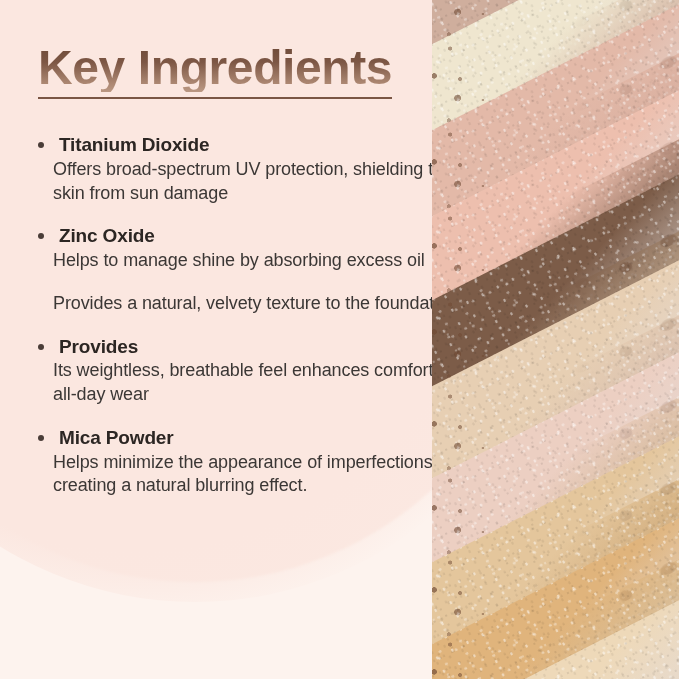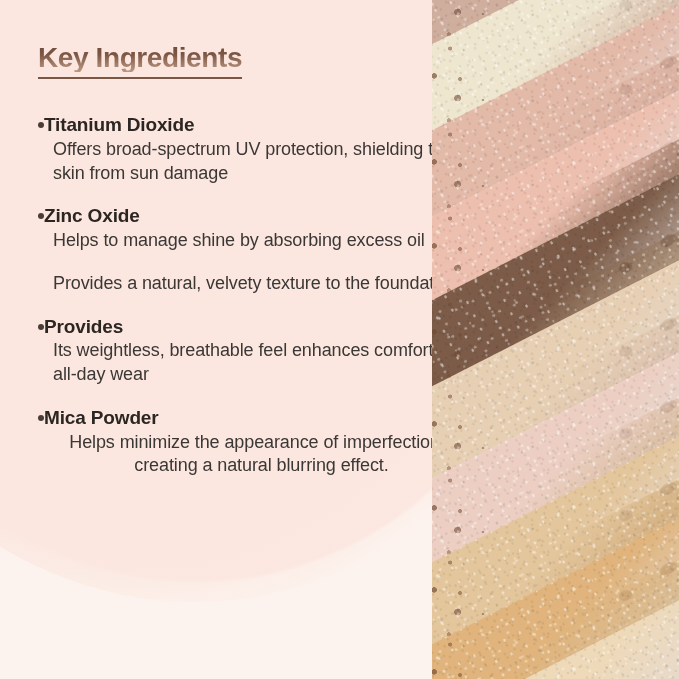--- a/index.html
+++ b/index.html
@@ -169,21 +169,21 @@
     height:679px;
     padding:44px 0 0 38px;
   }
 
   .title-wrap {
     margin-bottom:34px;
     display:inline-block;
   }
 
   .page-title {
-    font-size:28px;
+    font-size:48px;
     font-weight:bold;
     letter-spacing:-0.4px;
     line-height:1;
     background:linear-gradient(to bottom, #6d4a38 0%, #7d5745 38%, #a8836e 78%, #bb9883 100%);
     -webkit-background-clip:text;
     background-clip:text;
     color:transparent;
     -webkit-text-fill-color:transparent;
     white-space:nowrap;
   }
@@ -191,26 +191,26 @@
   .title-rule {
     height:2px;
     background:#7a5644;
     margin-top:5px;
     width:100%;
   }
 
   .ing-list { list-style:none; }
 
   .ing-item { margin-bottom:19px; }
-  .ing-item:last-child { margin-bottom:4px;text-align:center; }
+  .ing-item:last-child { margin-bottom:4px; }
 
   .ing-head {
     display:flex;
     align-items:flex-start;
-    gap:0;
+    gap:15px;
   }
 
   .bullet {
     width:6px; height:6px;
     border-radius:50%;
     background:#4a3d38;
     flex:0 0 auto;
     margin-top:9px;
   }
 

